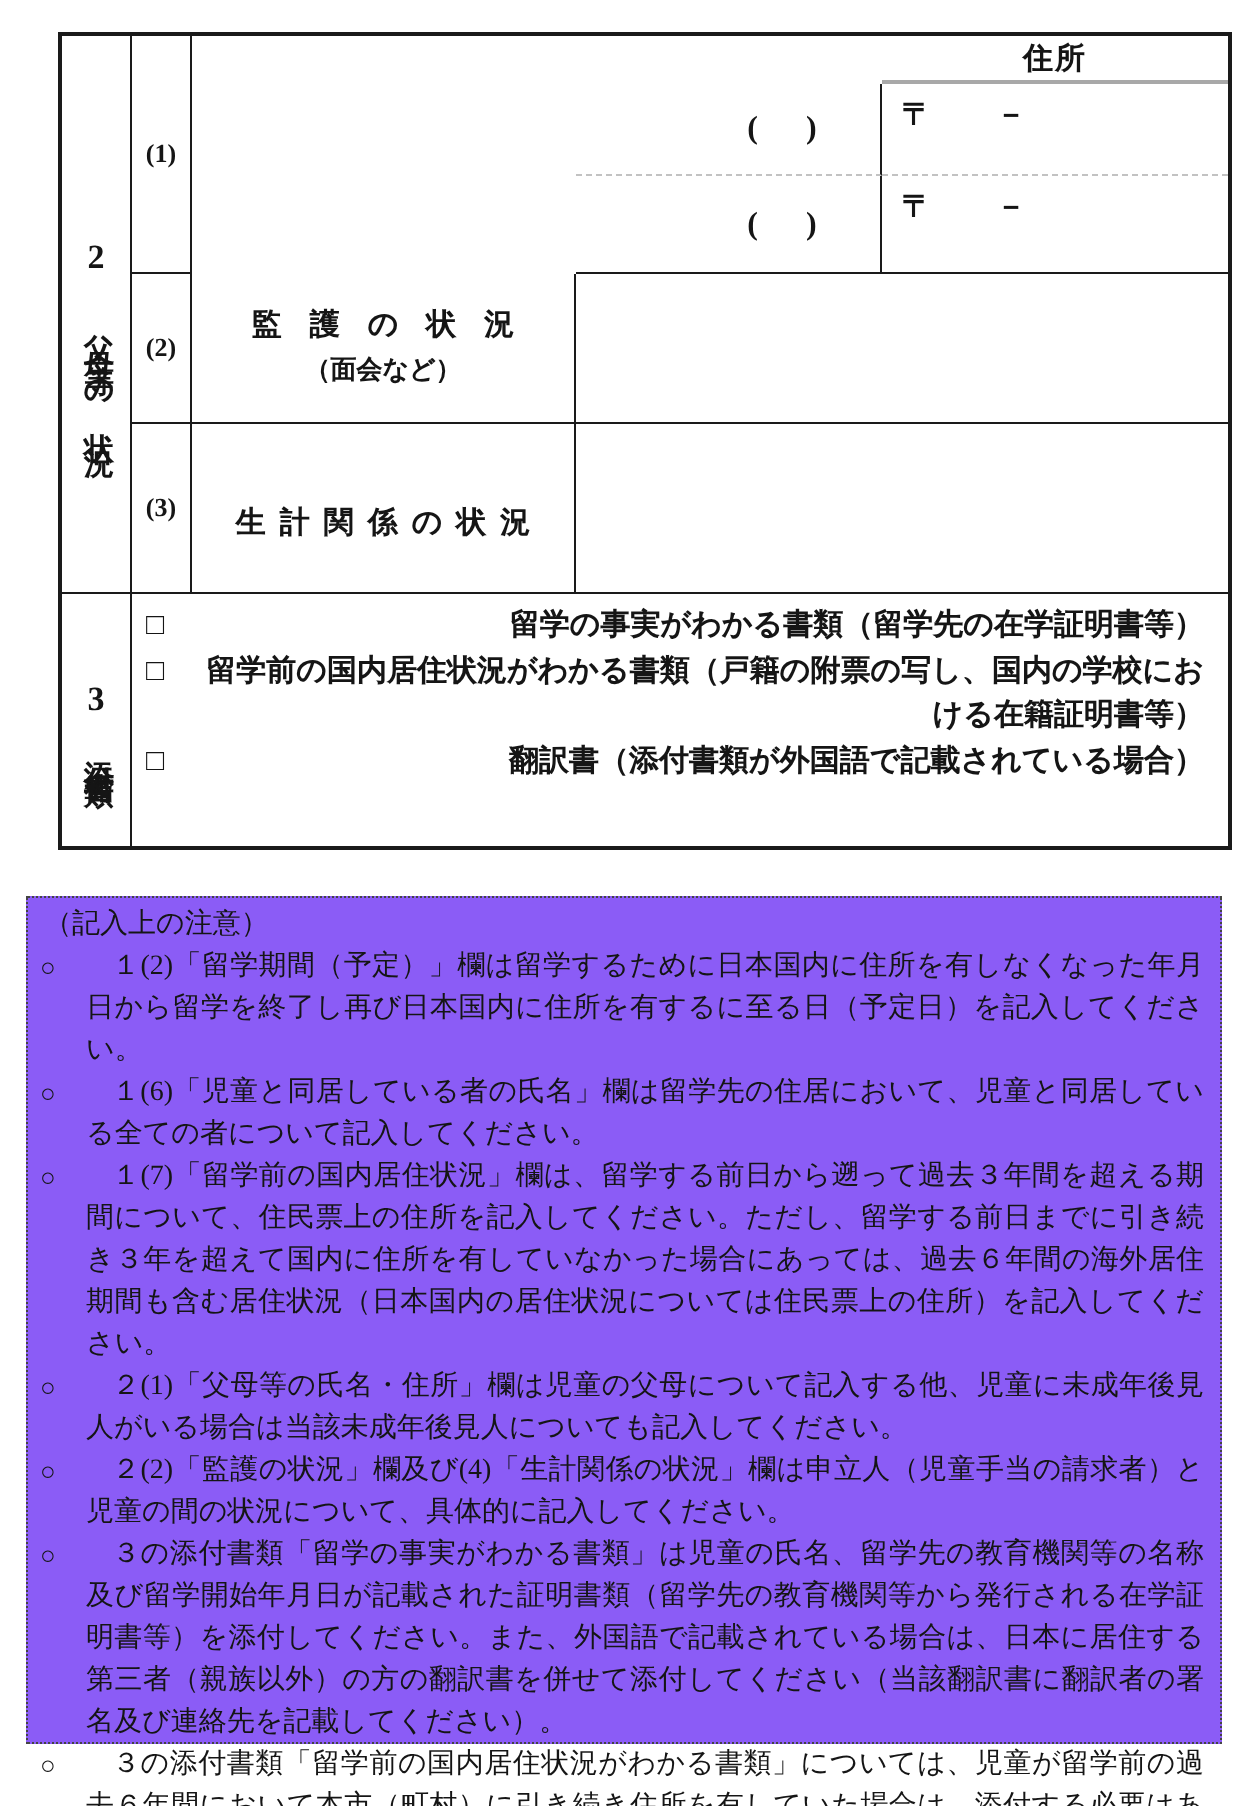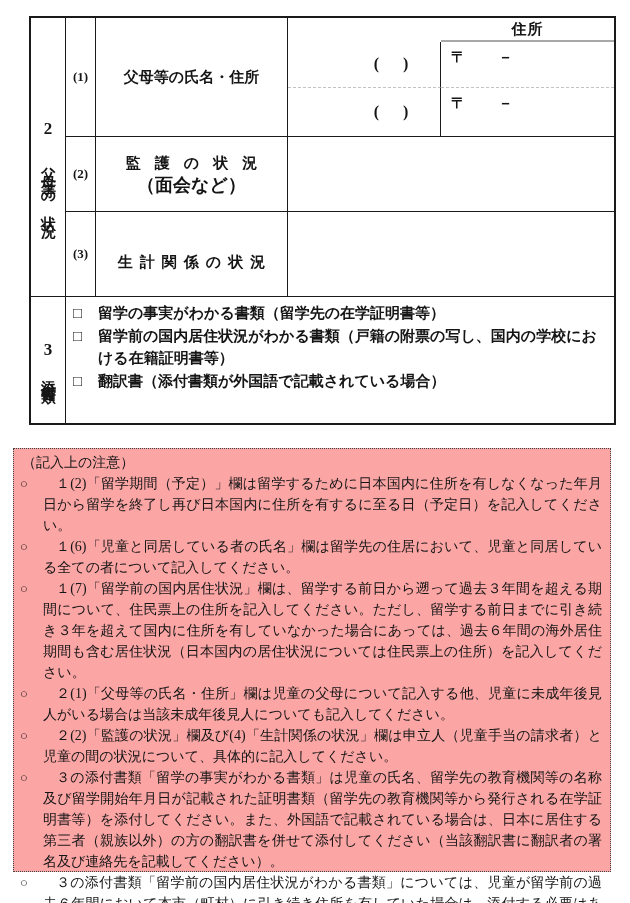--- a/index.html
+++ b/index.html
@@ -42,57 +42,56 @@
   .cell-e2{grid-column:5;grid-row:3;}
   .cell-de2{grid-column:4/6;grid-row:4;}
   .cell-de3{grid-column:4/6;grid-row:5;}
   .cell-content3{grid-column:2/6;grid-row:6;}
 
   .num-cell{display:flex;align-items:center;justify-content:center;font-size:13px;font-weight:bold;}
   .label-cell{display:flex;flex-direction:column;align-items:center;justify-content:center;font-weight:bold;font-size:15px;line-height:22px;}
   .hdr-cell{display:flex;align-items:center;justify-content:center;font-weight:bold;font-size:15px;letter-spacing:1px;}
   .ls14{letter-spacing:14px;text-indent:14px;}
   .ls7{letter-spacing:7px;text-indent:7px;margin-top:16px;}
-  .sub-label{font-size:18px;letter-spacing:0;text-indent:0;}
+  .sub-label{font-size:13px;letter-spacing:0;text-indent:0;}
 
   .name-cell{display:flex;align-items:center;justify-content:center;font-size:16px;font-weight:bold;letter-spacing:4px;padding-left:58px;}
   .addr-cell{display:flex;align-items:flex-start;padding:6px 0 0 10px;font-size:15px;font-weight:bold;}
   .addr-cell .dash{margin-left:32px;}
 
   .cell-content3{padding:5px 12px 0 7px;font-weight:bold;font-size:15px;line-height:22.5px;}
   .chk-row{display:flex;}
   .chk-box{width:25px;flex:0 0 25px;}
-  .chk-text{flex:1;}
+  .chk-text{flex:1;text-align:right;}
 
   
   .notes-box{
     position:absolute;left:13px;top:448px;width:598px;height:424px;
     box-sizing:border-box;border:1px dotted #444;
     padding:3px 8px 0 6px;
-    font-size:14px;line-height:21px;background:#fca5a5;
+    font-size:14px;line-height:21px;background:#8b5cf6;
   }
   .notes-title{padding-left:2px;}
   .note-item{display:flex;}
   .note-marker{flex:0 0 23px;font-size:13px;}
   .note-text{flex:1;text-indent:13px;text-align:justify;}
 </style>
 </head>
 <body>
 
 <div class="page">
 
   <div class="form-table">
 
     <div class="cell cell-a2 br bb">
       <div class="sec-num">2</div>
       <div class="vlabel">父母等の状況</div>
     </div>
 
     <div class="cell cell-b1 br bb num-cell">(1)</div>
-    <div class="cell cell-c1 br bb label-cell">父母等の氏名・住所</div>
 
     <div class="cell cell-d0 br bb-gray hdr-cell">氏名（続柄）</div>
     <div class="cell cell-e0 bb-gray hdr-cell">住所</div>
 
     <div class="cell cell-d1 br bb-dot name-cell">
       <span>(　)</span>
     </div>
     <div class="cell cell-e1 bb-dot addr-cell">
       <span>〒</span>
       <span class="dash">－</span>

